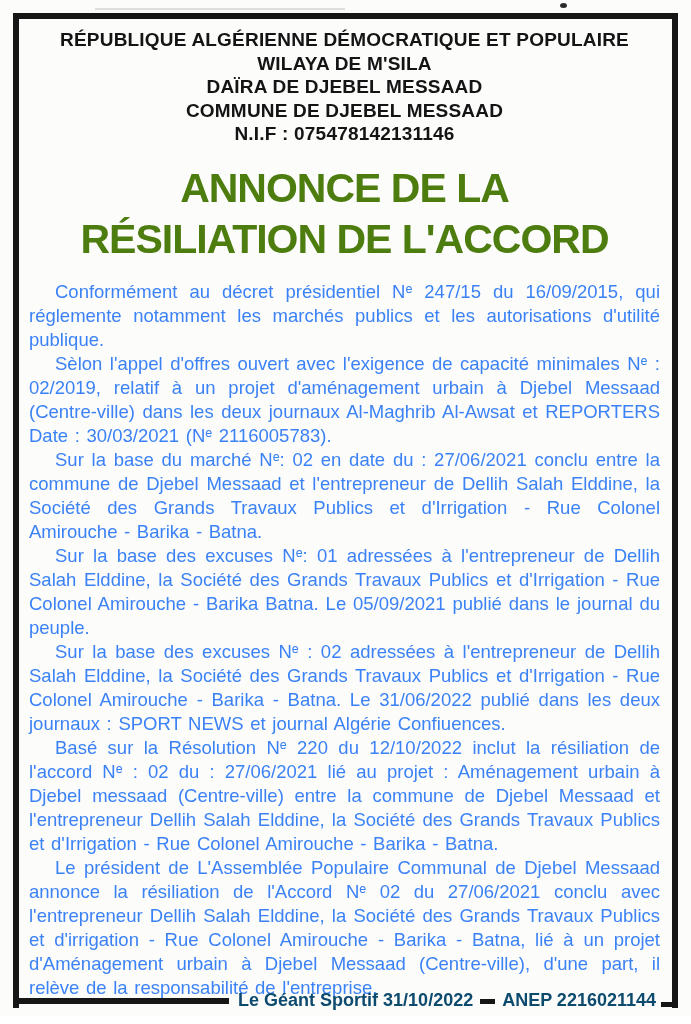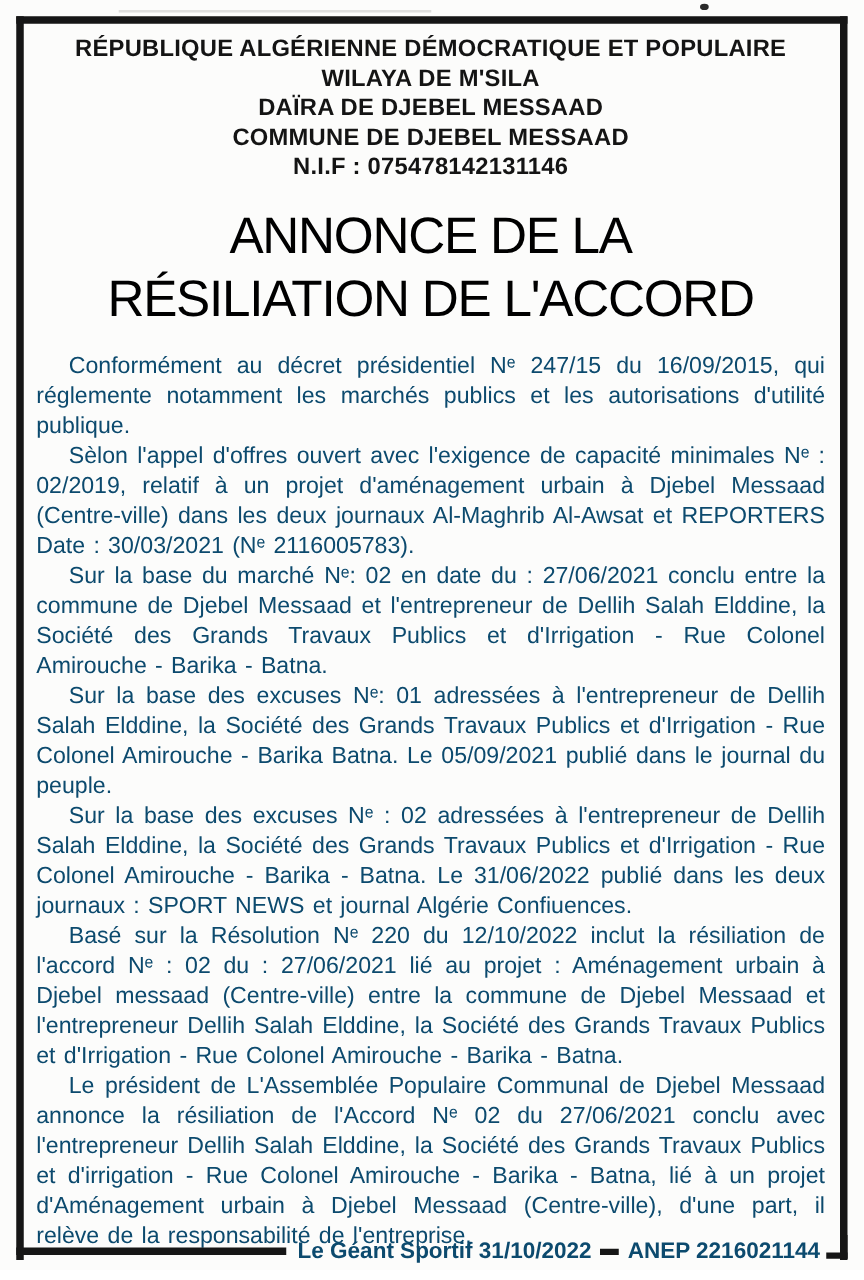--- a/index.html
+++ b/index.html
@@ -28,34 +28,34 @@
     border-bottom:none;
     padding:0 12px 0 10px;
   }
   .hdr {
     text-align:center; font-weight:bold;
     font-size:19px; line-height:23.5px;
     margin-top:9px;
     letter-spacing:.2px;
   }
   .title {
-    text-align:center; font-weight:normal;
+    text-align:center; font-weight:bold;
     font-size:41px; line-height:51px;
     letter-spacing:-1px;
     margin:17px 0 15px 0;
-    color:#000000;
+    color:#4d7c0f;
   }
   .body-text p {
     margin:0;
     font-size:18.5px;
     line-height:24px;
     text-align:justify;
     text-indent:26px;
     word-spacing:1.5px;
-    color:#0c4a6e;
+    color:#3b82f6;
   }
   .footer {
     position:absolute; left:-6px; right:-6px; bottom:-3px;
     display:flex; align-items:center;
     font-weight:bold; font-size:18px; letter-spacing:0;
     color:#0c4a6e;
     white-space:nowrap;
   }
   .footer .rule { flex:1 1 auto; height:6px; background:#161616; margin-right:9px; }
   .footer .dash { width:15px; height:5px; background:#161616; margin:2px 7px 0 7px; }

